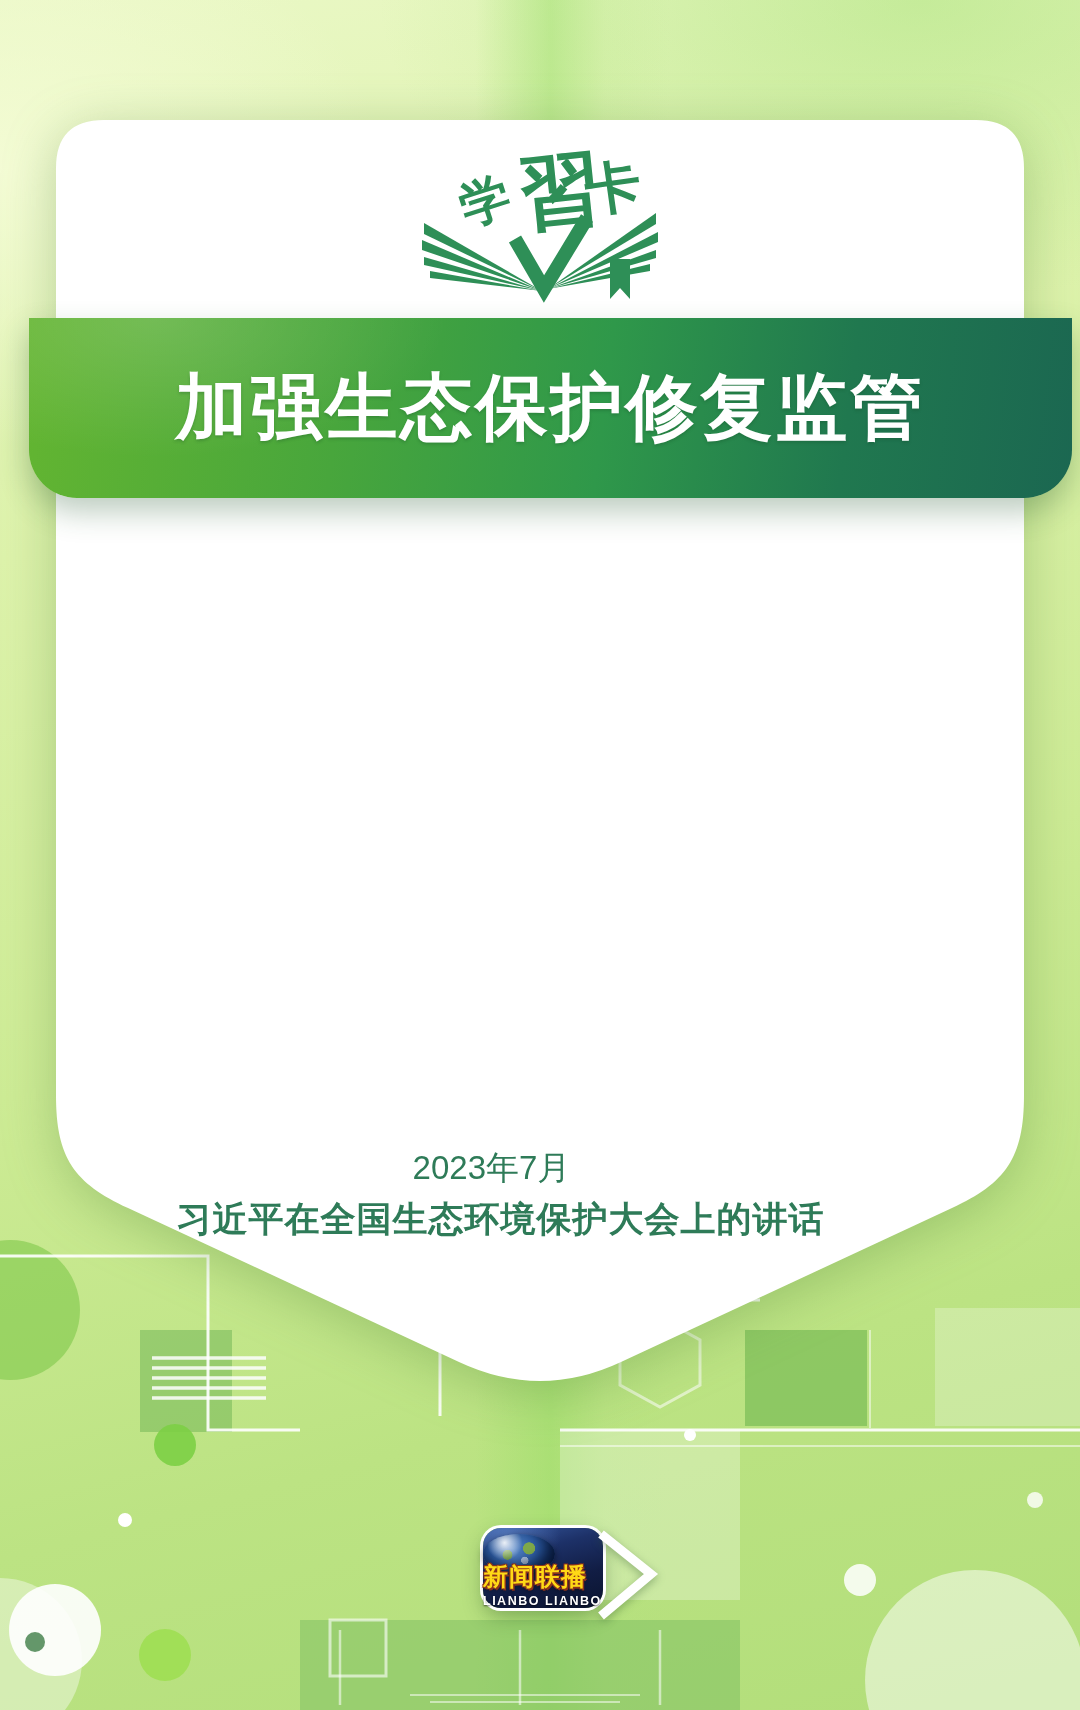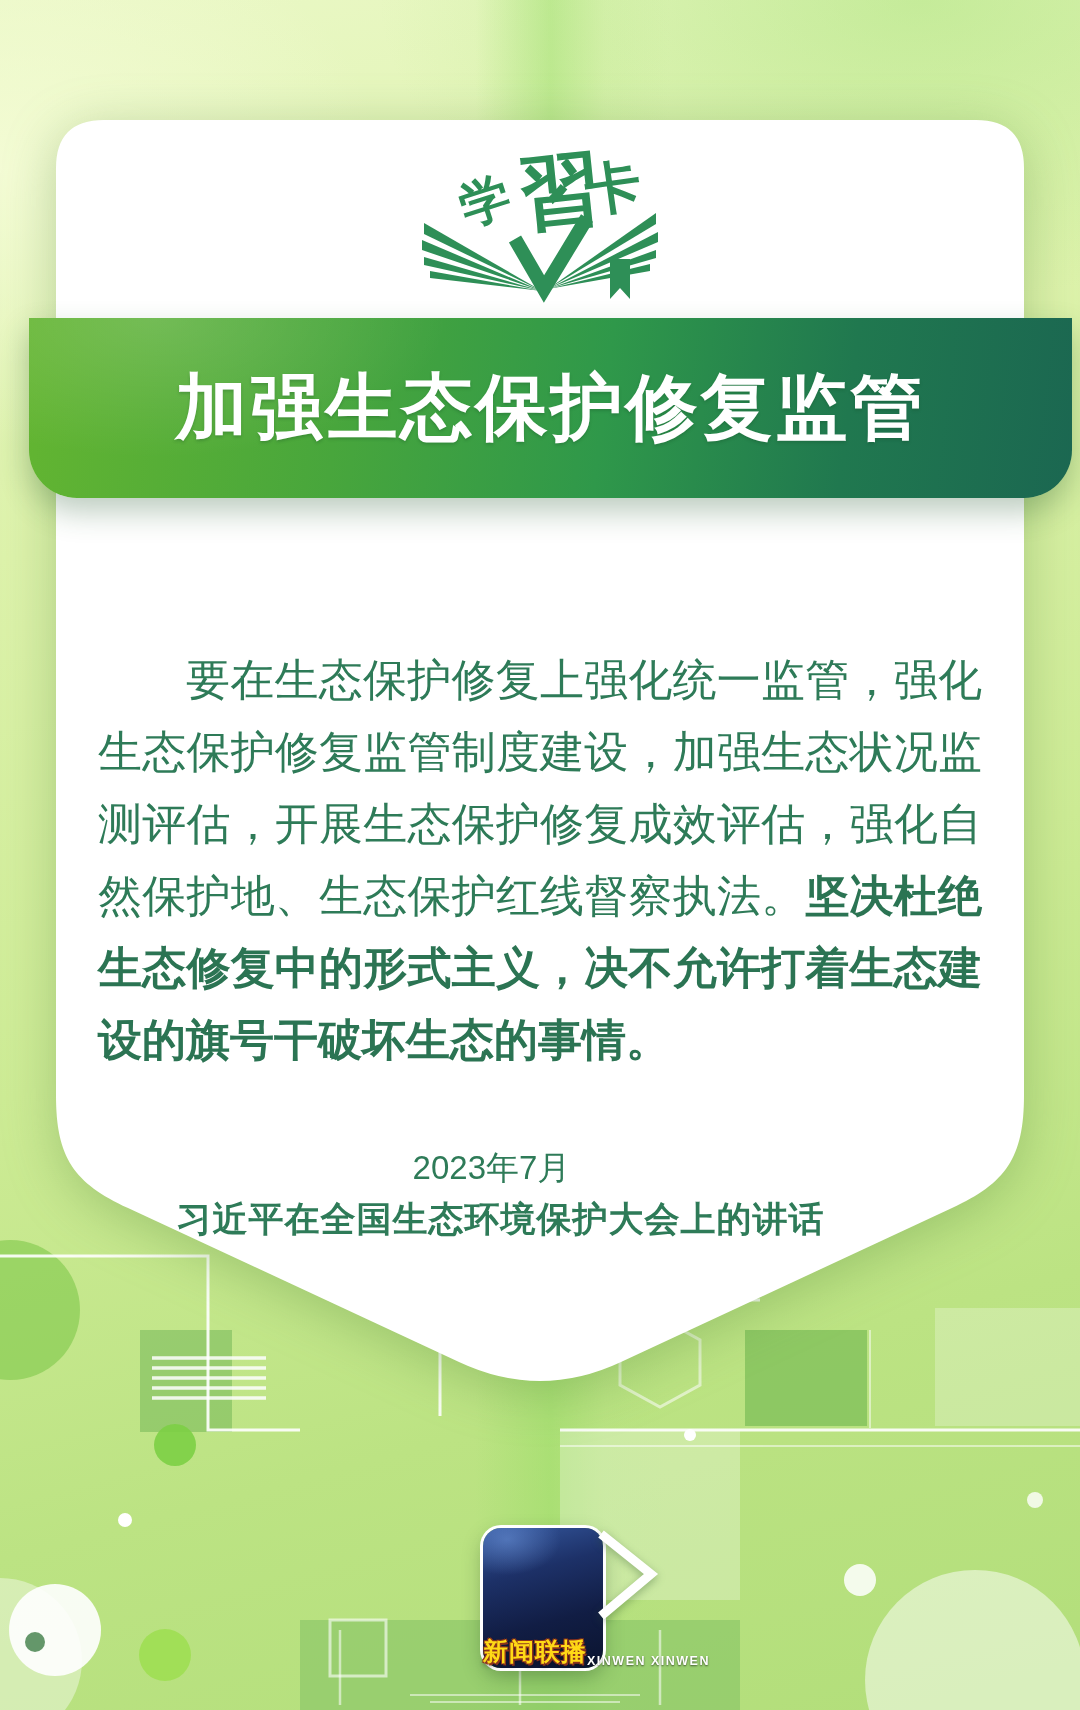--- a/index.html
+++ b/index.html
@@ -57,26 +57,26 @@
     position:absolute;left:0;top:1146px;width:983px;text-align:center;
     font-size:33px;color:#2e7b58;font-weight:500;
   }
   #source-attribution{
     position:absolute;left:0;top:1196px;width:1001px;text-align:center;
     font-size:35px;color:#2e7b58;font-weight:800;letter-spacing:1px;
   }
 
   
   #badge{
-    position:absolute;left:483px;top:1528px;width:120px;height:140px;border-radius:18px;
+    position:absolute;left:483px;top:1528px;width:120px;height:80px;border-radius:18px;
     background:
       radial-gradient(90px 60px at 20% 8%, rgba(110,150,220,.55), rgba(110,150,220,0) 60%),
       linear-gradient(165deg,#35589e 0%, #1d3168 32%, #111d44 65%, #0b142f 100%);
     box-shadow:0 0 0 3px #ffffff, 0 8px 20px rgba(30,60,30,.35);
-    display:flex;align-items:flex-end;
+    display:flex;flex-direction:column;align-items:flex-start;
   }
   #earth-icon{
     width:72px;height:72px;border-radius:50%;margin-top:6px;
     background:
       radial-gradient(circle at 30% 22%, rgba(255,255,255,.9), rgba(255,255,255,0) 30%),
       radial-gradient(circle at 64% 36%, #7fa94a 0 11%, rgba(0,0,0,0) 12%),
       radial-gradient(circle at 34% 52%, #6f9c42 0 9%, rgba(0,0,0,0) 10%),
       radial-gradient(circle at 58% 66%, rgba(255,255,255,.55) 0 7%, rgba(0,0,0,0) 8%),
       radial-gradient(circle at 42% 38%, #5585c6, #2c5aa0 45%, #16366e 78%, #0c2350 100%);
     box-shadow:inset -6px -8px 14px rgba(2,6,24,.6), 0 2px 6px rgba(0,0,0,.45);
@@ -174,27 +174,26 @@
         <polygon points="190,52 210,52 210,92 200,81 190,92"></polygon>
       </g>
       <path d="M 95 32 L 124 82 L 167 11" fill="none" stroke="#2e8f57" stroke-width="14"></path>
     </svg>
   </div>
 
   <div id="banner">
     <div id="banner-title">加强生态保护修复监管</div>
   </div>
 
-  <p id="quote"><span>要在生态保护修复上强化统一监管，强化生态保护修复监管制度建设，加强生态状况监测评估，开展生态保护修复成效评估，强化自然保护地、生态保护红线督察执法。</span><span class="em">坚决杜绝生态修复中的形式主义，决不允许打着生态建设的旗号干破坏生态的事情。</span></p>
 
   <div id="source-date">2023年7月</div>
   <div id="source-attribution">习近平在全国生态环境保护大会上的讲话</div>
 
   <div id="badge">
     <div id="earth-icon"></div>
     <div id="badge-title">新闻联播</div>
-    <div id="badge-subtitle">XINWEN XINWEN</div>
+    <div id="badge-subtitle">LIANBO LIANBO</div>
   </div>
   <svg id="badge-arrow" viewBox="0 0 72 98" aria-hidden="true">
     <polyline points="6,8 56,48 6,90" fill="none" stroke="#ffffff" stroke-width="9" stroke-linejoin="miter"></polyline>
   </svg>
 
 </div>
 
 </body></html>

